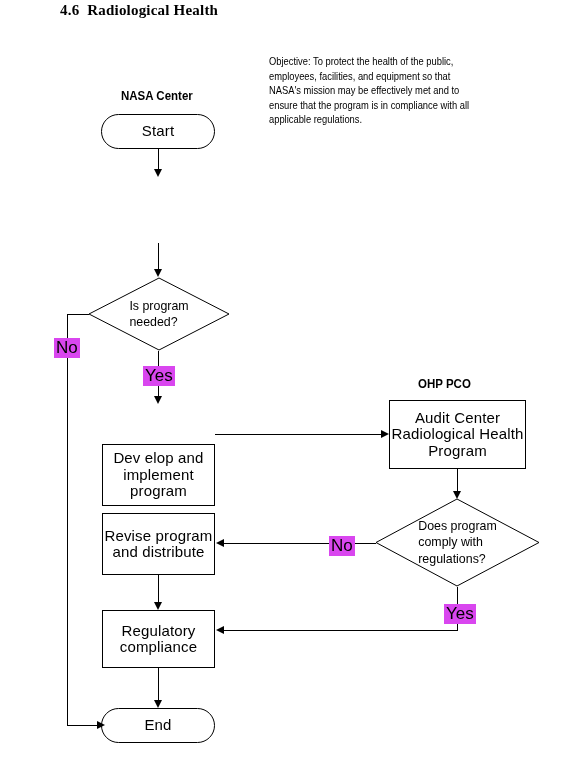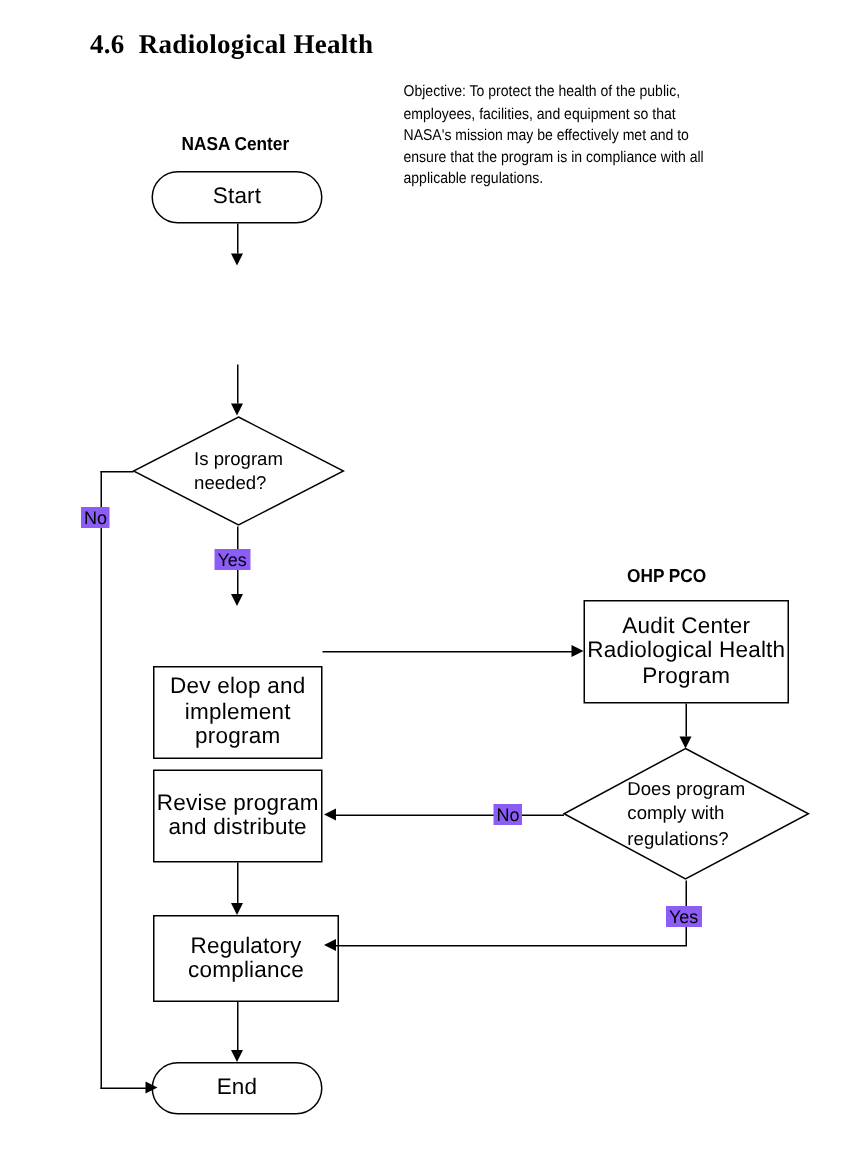--- a/index.html
+++ b/index.html
@@ -18,24 +18,24 @@
   #page {
     position: absolute;
     left: 0; top: 0;
     width: 569px;
     height: 779px;
   }
   
   #doc-title {
     position: absolute;
     left: 60px;
-    top: 19px;
+    top: 2px;
     font-family: "Liberation Serif", serif;
     font-weight: bold;
-    font-size: 18px;
+    font-size: 15px;
     letter-spacing: 0.2px;
     white-space: pre;
   }
   
   #objective {
     position: absolute;
     left: 269px;
     top: 55px;
     width: 232px;
     font-family: "Liberation Sans", sans-serif;
@@ -118,22 +118,22 @@
   }
   .arrow.left {
     border-top: 4.5px solid transparent;
     border-bottom: 4.5px solid transparent;
     border-right: 8px solid #000000;
   }
 
   
   .edge-label {
     position: absolute;
-    font-size: 12px;
-    background: #8b5cf6;
+    font-size: 17px;
+    background: #d946ef;
     padding: 0 2px;
     white-space: nowrap;
     text-align: right;
   }
 </style>
 </head>
 <body>
 
 <div id="page">
 
@@ -175,21 +175,21 @@
     <div class="dtxt">Does program
 comply  with
 regulations?</div>
   </div>
 
   <div class="node" style="left:102px; top:513px; width:113px; height:62px;">
     <span class="txt">Revise program
 and distribute</span>
   </div>
 
-  <div class="node" style="left:102px; top:610px; width:124px; height:58px;">
+  <div class="node" style="left:102px; top:610px; width:113px; height:58px;">
     <span class="txt">Regulatory
 compliance</span>
   </div>
 
   <div class="node terminator" style="left:101px; top:708px; width:114px; height:35px;">
     <span class="txt">End</span>
   </div>
 
   <div class="ln v" style="left:158px; top:149px; height:20px;"></div>
   <div class="arrow down" style="left:154px; top:169px;"></div>

